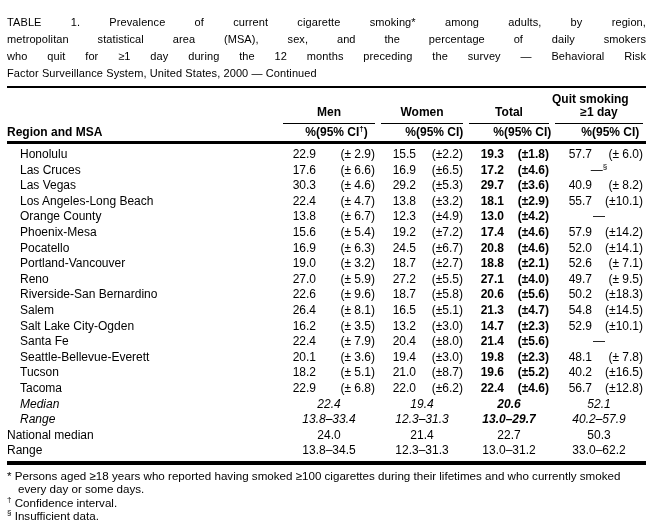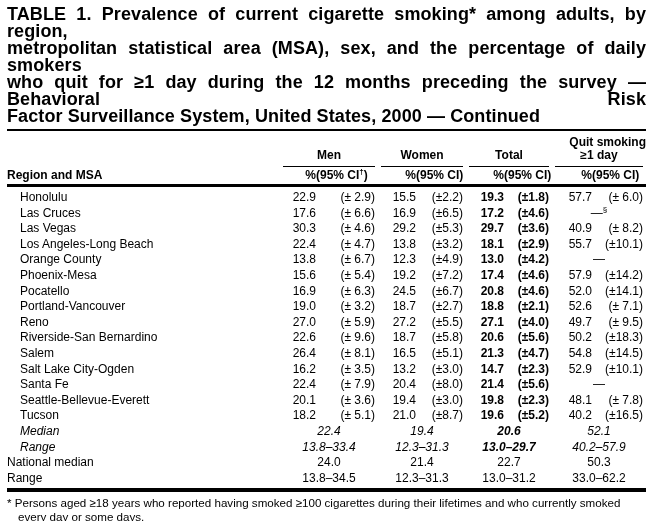--- a/index.html
+++ b/index.html
@@ -5,36 +5,36 @@
   * { margin:0; padding:0; box-sizing:border-box; }
   html,body { background:#ffffff; }
   body {
     width:653px; height:521px; overflow:hidden;
     font-family:"Liberation Sans", sans-serif;
     color:#000;
   }
   .page { padding:6px 7px 0 7px; }
 
   
-  .title { font-weight:bold; font-size:18px; line-height:17px; letter-spacing:0.1px; }
+  .title { font-weight:normal; font-size:11px; line-height:17px; letter-spacing:0.1px;margin-top:8px; }
   .title .tline { text-align:justify; text-align-last:justify; }
   .title .tline:last-child { text-align-last:left; }
   .title-rule { border-top:2.5px solid #000; margin-top:4px; }
 
   
   table { border-collapse:collapse; table-layout:fixed; width:639px; margin-top:5px; }
   col.c-region { width:273px; }
   col.c-mp { width:36px; } col.c-mc { width:62px; }
   col.c-wp { width:38px; } col.c-wc { width:50px; }
   col.c-tp { width:38px; } col.c-tc { width:48px; }
   col.c-qp { width:40px; } col.c-qc { width:54px; }
 
   thead th { font-weight:bold; font-size:12px; padding:0; vertical-align:bottom; text-align:center; white-space:nowrap; }
   .group-inner { border-bottom:1.8px solid #000; text-align:center; line-height:13px; padding-bottom:4px; margin:0 3px; }
-  .quit-top { text-align:right; line-height:13px; }
+  .quit-top { text-align:left; line-height:13px; }
   .sub-row th { border-bottom:3px solid #000; line-height:16px; padding-bottom:1px; }
   .sub-row .region-th { text-align:left; }
   .sub-row .pct { text-align:right; }
   .sub-row .ci { text-align:left; padding-right:2px; }
 
   tbody td { font-size:12px; line-height:15.6px; padding:0; white-space:nowrap; vertical-align:bottom; }
   tbody tr:first-child td { padding-top:3px; }
   td.region { text-align:left; padding-left:13px; }
   td.pct { text-align:right; }
   td.ci { text-align:right; padding-right:3px; }
@@ -261,20 +261,31 @@
           <td class="region">Tucson</td>
           <td class="pct">18.2</td>
           <td class="ci">(± 5.1)</td>
           <td class="pct">21.0</td>
           <td class="ci">(±8.7)</td>
           <td class="pct bold">19.6</td>
           <td class="ci bold">(±5.2)</td>
           <td class="pct">40.2</td>
           <td class="ci">(±16.5)</td>
         </tr>
+        <tr>
+          <td class="region">Tacoma</td>
+          <td class="pct">22.9</td>
+          <td class="ci">(± 6.8)</td>
+          <td class="pct">22.0</td>
+          <td class="ci">(±6.2)</td>
+          <td class="pct bold">22.4</td>
+          <td class="ci bold">(±4.6)</td>
+          <td class="pct">56.7</td>
+          <td class="ci">(±12.8)</td>
+        </tr>
         <tr class="italic-row">
           <td class="region">Median</td>
           <td class="gval" colspan="2">22.4</td>
           <td class="gval" colspan="2">19.4</td>
           <td class="gval bold" colspan="2">20.6</td>
           <td class="gval" colspan="2">52.1</td>
         </tr>
         <tr class="italic-row">
           <td class="region">Range</td>
           <td class="gval" colspan="2">13.8–33.4</td>

